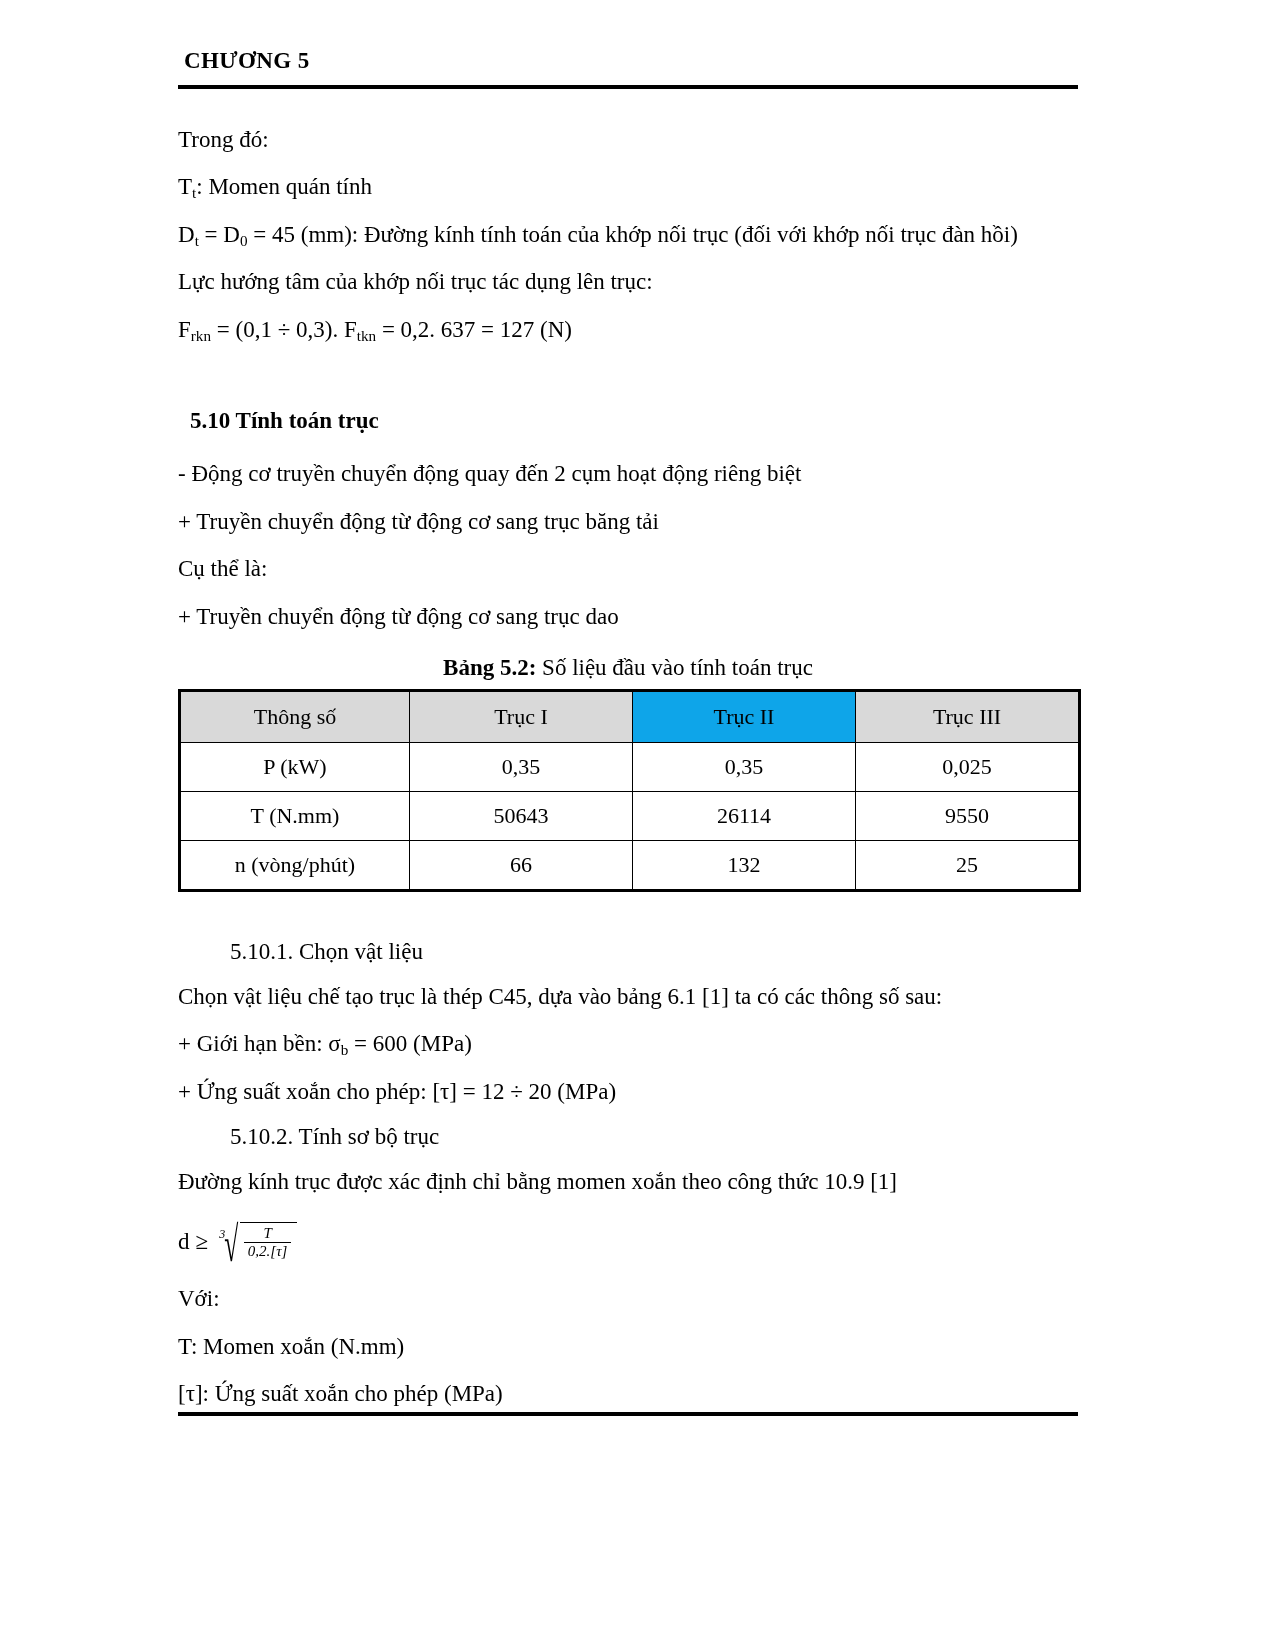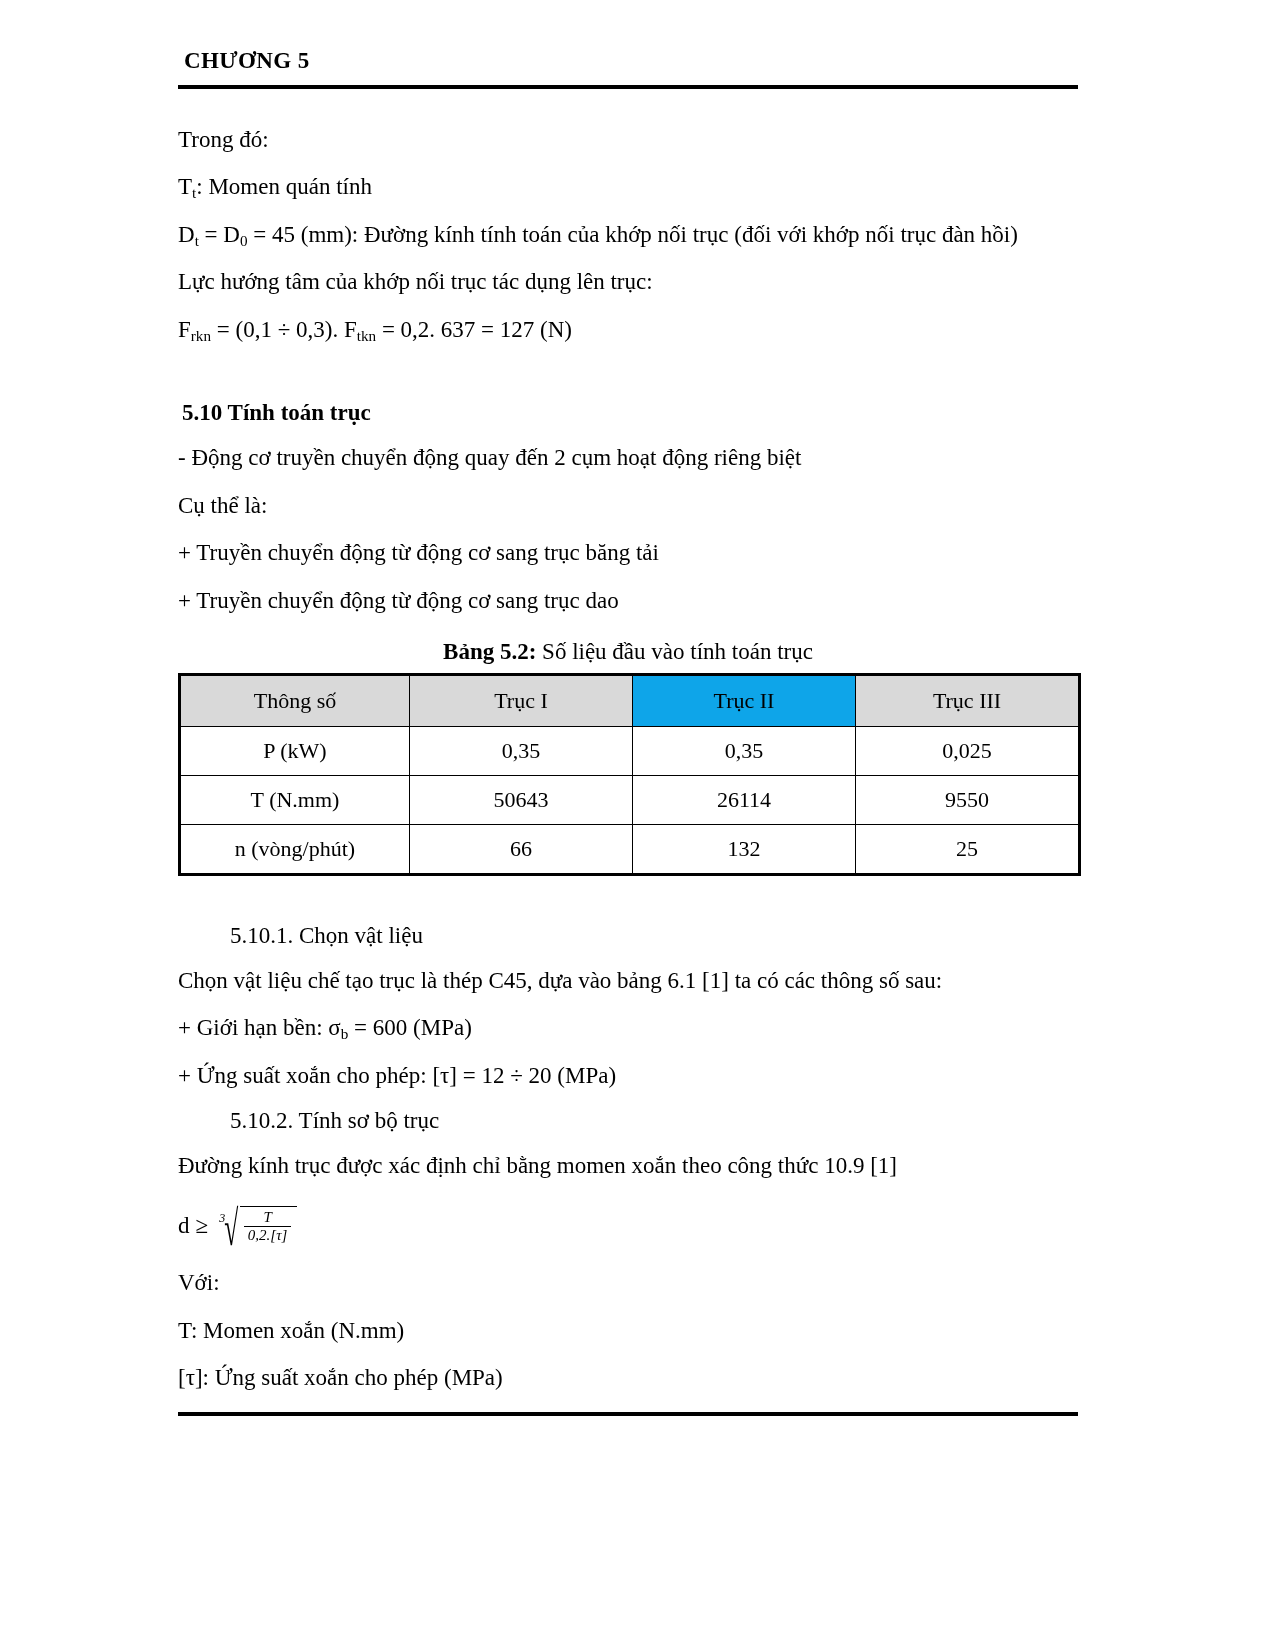--- a/index.html
+++ b/index.html
@@ -62,21 +62,21 @@
     font-size: 0.66em;
     vertical-align: -0.28em;
     line-height: 0;
   }
   .gap-lg { height: 38px; }
   .gap-sm { height: 10px; }
 
   h2.section {
     font-size: 23px;
     font-weight: bold;
-    margin: 4px;
+    margin: 12px;
     padding: 6px 0 6px 0;
     white-space: nowrap;
   }
   h3.subsection {
     font-size: 23px;
     font-weight: normal;
     margin: 4px;
     padding: 6px 0 6px 48px;
     white-space: nowrap;
   }
@@ -209,22 +209,22 @@
 
       <p class="para">Lực hướng tâm của khớp nối trục tác dụng lên trục:</p>
 
       <p class="para"><span>F</span><sub>rkn</sub><span> = (0,1 ÷ 0,3). F</span><sub>tkn</sub><span> = 0,2. 637 = 127 (N)</span></p>
 
       <div class="gap-lg"></div>
 
       <h2 class="section">5.10 Tính toán trục</h2>
 
       <p class="para">- Động cơ truyền chuyển động quay đến 2 cụm hoạt động riêng biệt</p>
+      <p class="para">+ Truyền chuyển động từ động cơ sang trục băng tải</p>
       <p class="para">Cụ thể là:</p>
-      <p class="para">+ Truyền chuyển động từ động cơ sang trục băng tải</p>
       <p class="para">+ Truyền chuyển động từ động cơ sang trục dao</p>
 
       <div class="gap-sm"></div>
 
       <div class="table-caption"><b>Bảng 5.2:</b><span> Số liệu đầu vào tính toán trục</span></div>
 
       <table class="data">
         <colgroup>
           <col class="c0">
             <col class="c1">

